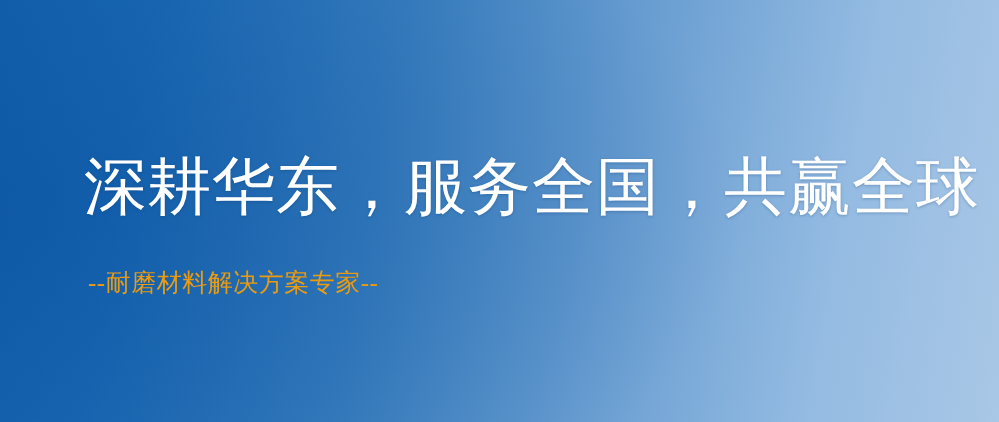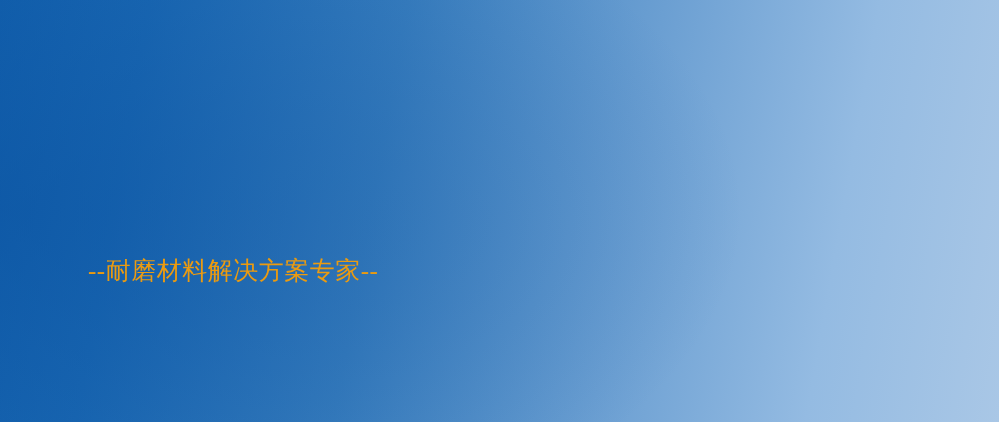--- a/index.html
+++ b/index.html
@@ -33,21 +33,21 @@
     font-weight: 400;
     letter-spacing: 1px;
     white-space: nowrap;
     text-shadow: 0 1px 3px rgba(8,50,100,0.28);
   }
 
   
   .subtitle {
     position: absolute;
     left: 88px;
-    top: 256px;
+    top: 268px;
     margin: 0;
     color: #eb9b10;
     font-family: "Liberation Serif", "DejaVu Serif", serif;
     font-size: 25px;
     line-height: 1.2;
     font-weight: 400;
     letter-spacing: 0.5px;
     white-space: nowrap;
   }
 
@@ -59,17 +59,18 @@
     width: 252px;
     height: 128px;
   }
   .logo svg { display: block; width: 100%; height: 100%; }
 </style>
 </head>
 <body>
 
 <div id="banner">
 
+  <h1 class="headline">深耕华东，服务全国，共赢全球</h1>
 
   <p class="subtitle">--耐磨材料解决方案专家--</p>
 
 
 </div>
 
 </body></html>

